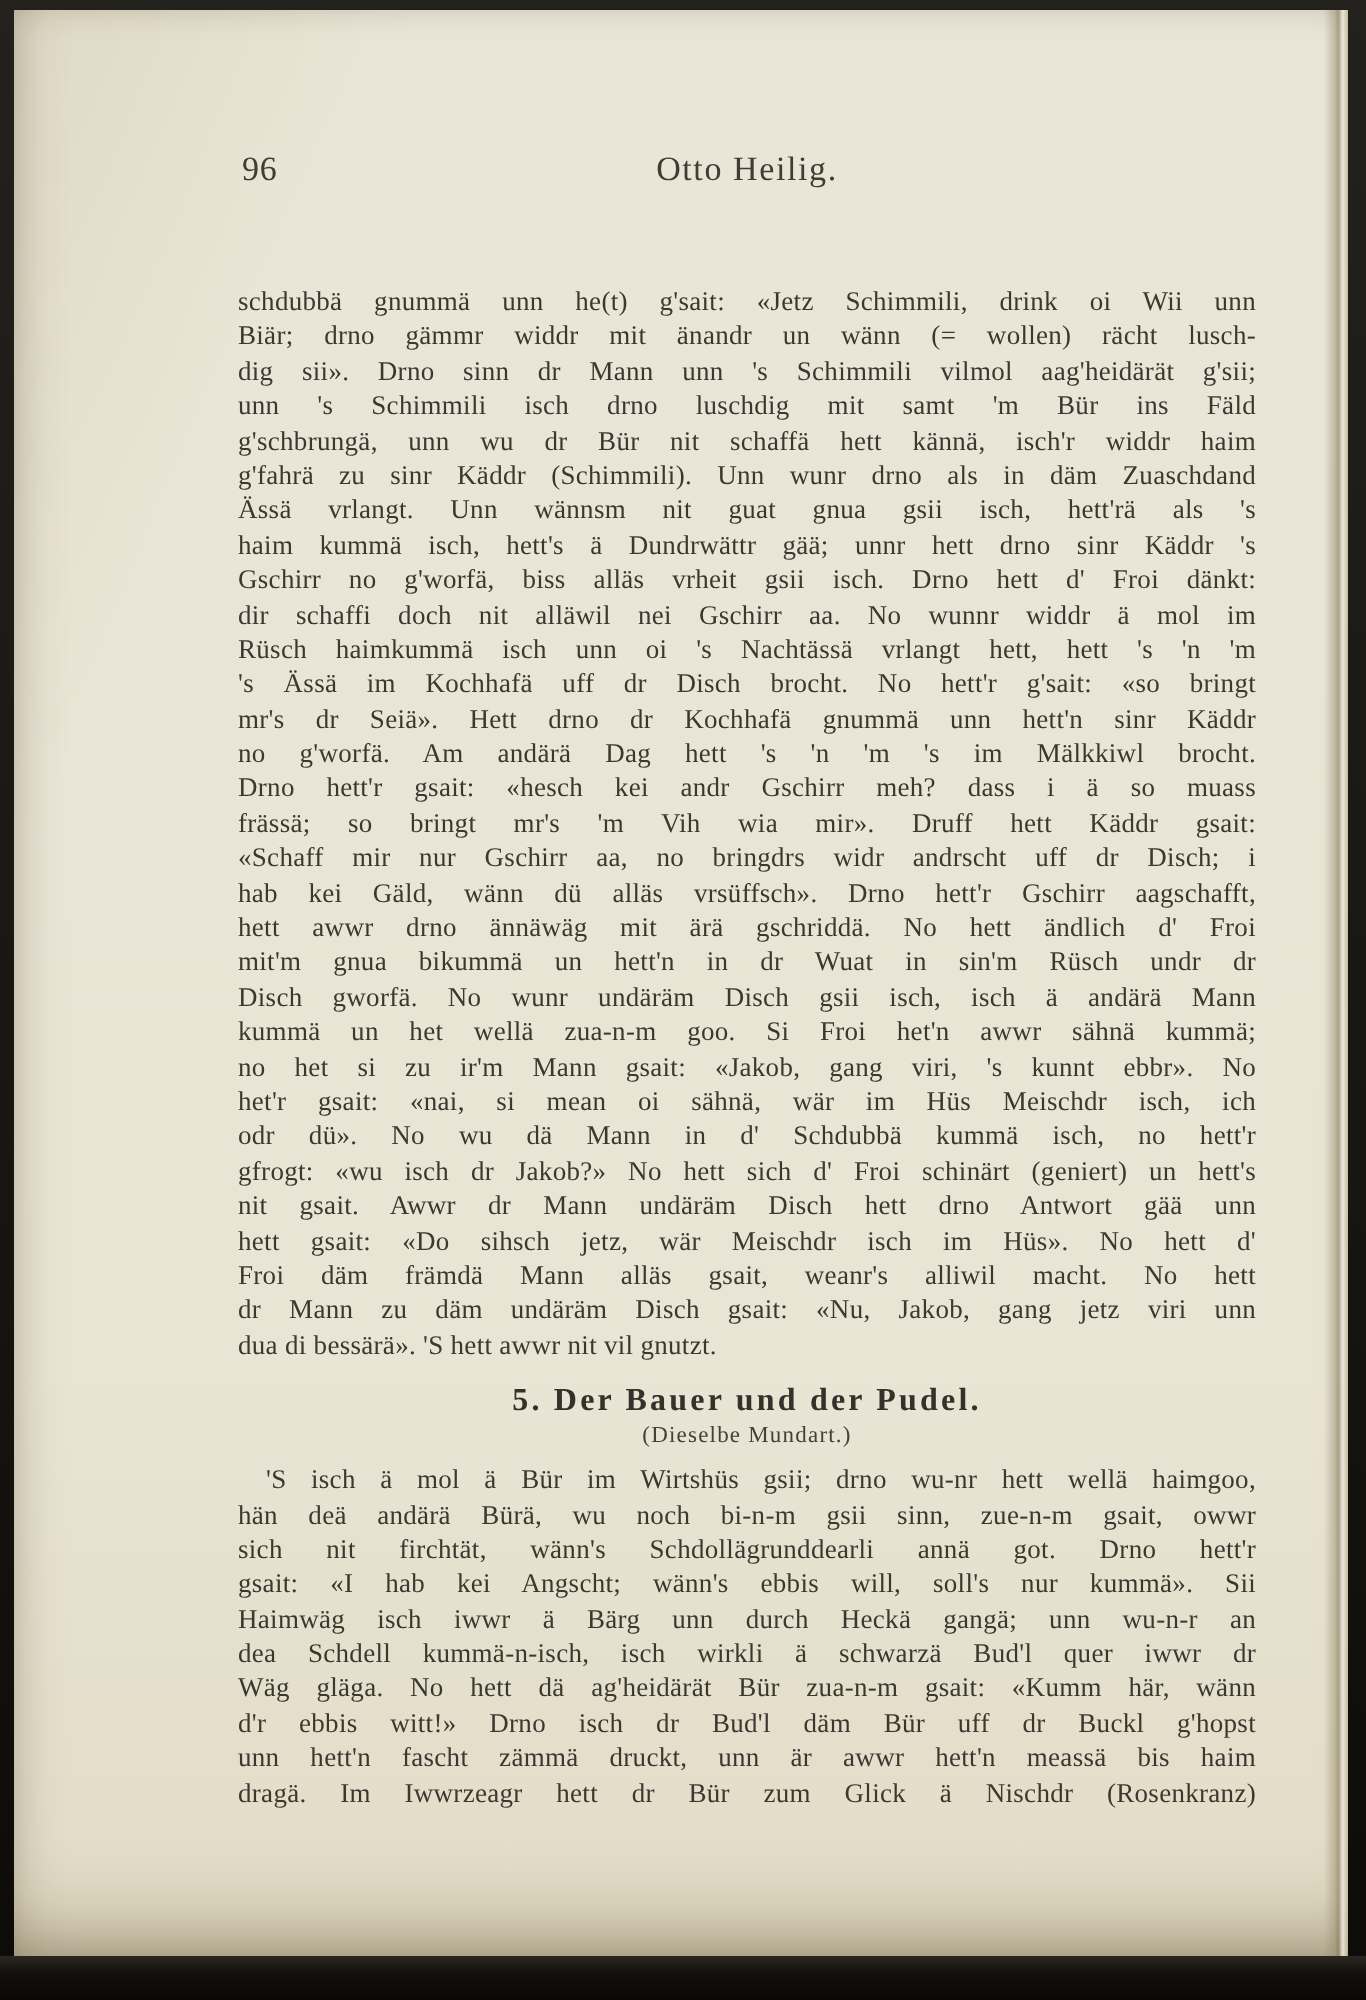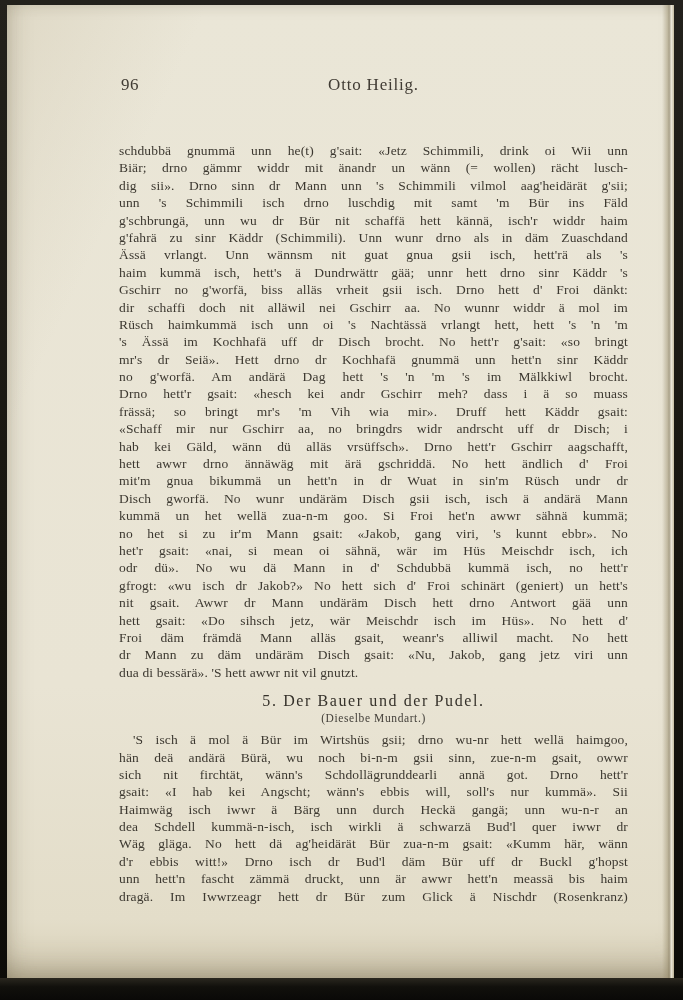--- a/index.html
+++ b/index.html
@@ -51,21 +51,21 @@
     line-height:17.4px;
     text-align:justify;
     letter-spacing:.15px;
   }
   .line.justify-all::after{content:"";display:inline-block;width:100%;height:0;}
   .line.indent{text-indent:14px;}
   .section-heading{
     margin-top:10px;
     text-align:center;
     font-size:16px;line-height:20px;
-    font-weight:normal;color:#35312a;
+    font-weight:bold;color:#35312a;
     letter-spacing:1.6px;
   }
   .section-subheading{
     text-align:center;
     font-size:11.5px;line-height:15px;
     margin-bottom:5px;
     color:#44403a;letter-spacing:.6px;
   }
   
   .bottom-band{

